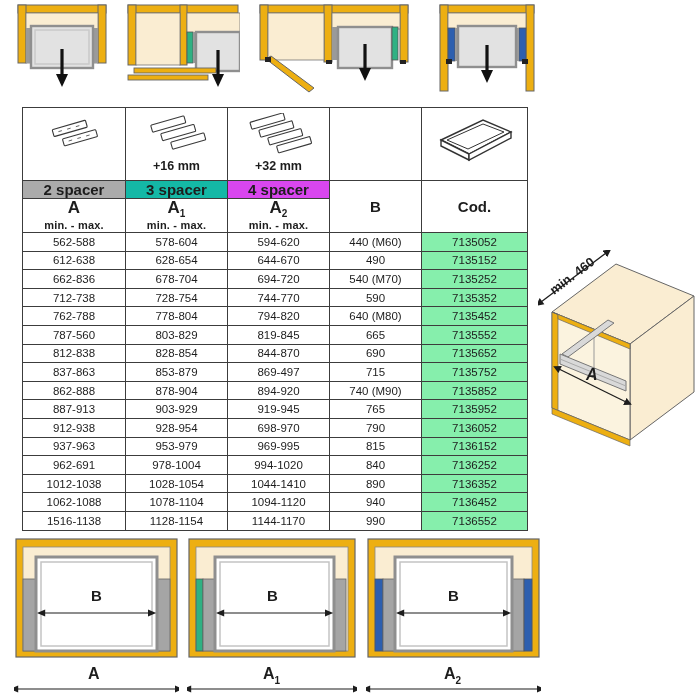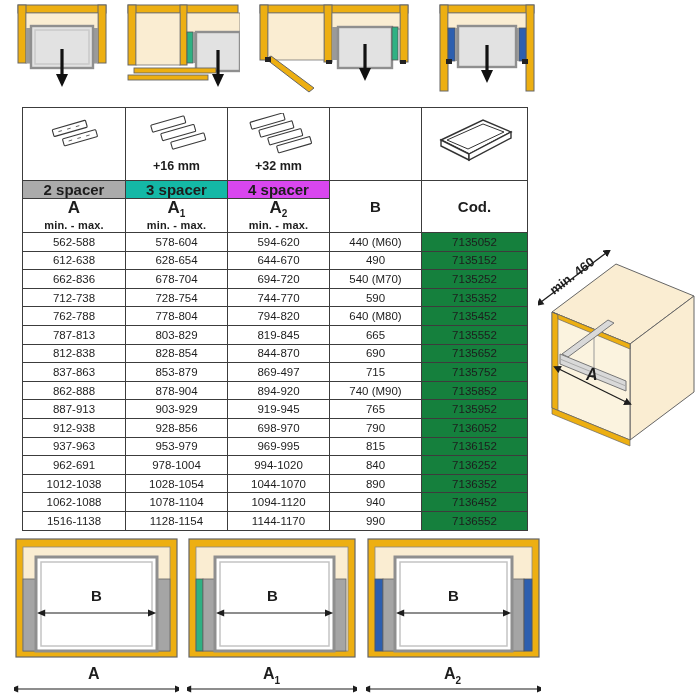--- a/index.html
+++ b/index.html
@@ -9,21 +9,21 @@
 
   
   table.spec{border-collapse:collapse;table-layout:fixed;width:505px;}
   table.spec th, table.spec td{border:1px solid #3c3c3c;padding:0;text-align:center;vertical-align:middle;color:#1d1d1d;}
   tr.icons-row th{height:72px;background:#fff;font-weight:bold;font-size:12.5px;}
   tr.band-row th{height:16px;font-size:15px;font-weight:bold;color:#1d1d1d;}
   tr.dim-row th{height:33px;font-size:17px;font-weight:bold;line-height:1.05;}
   tr.dim-row .range{display:block;font-size:11px;font-weight:bold;letter-spacing:.2px;}
   th.merged{font-size:15px;font-weight:bold;background:#fff;}
   td.cell{height:17.6px;font-size:11.5px;font-weight:normal;color:#222;}
-  td.cod{background:#15803d;}
+  td.cod{background:#86efac;}
   sub.dimsub{font-size:10px;font-weight:bold;}
   .icon-cell-inner{display:flex;flex-direction:column;align-items:center;justify-content:flex-end;height:62px;}
   .offset-label{font-size:12.5px;font-weight:bold;color:#1d1d1d;line-height:1.1;padding-bottom:1px;}
 
   
   text{font-family:"Liberation Sans",sans-serif;}
   .svg-dim{font-size:16px;font-weight:bold;fill:#1d1d1d;}
   .svg-b{font-size:15px;font-weight:bold;fill:#1d1d1d;}
   .svg-sub{font-size:10px;font-weight:bold;fill:#1d1d1d;}
   .svg-iso-a{font-size:16px;font-weight:bold;font-style:italic;fill:#1d1d1d;}
@@ -218,21 +218,21 @@
 
         <tr>
           <td class="cell">762-788</td>
           <td class="cell">778-804</td>
           <td class="cell">794-820</td>
           <td class="cell">640 (M80)</td>
           <td class="cell cod">7135452</td>
         </tr>
 
         <tr>
-          <td class="cell">787-813</td>
+          <td class="cell">787-560</td>
           <td class="cell">803-829</td>
           <td class="cell">819-845</td>
           <td class="cell">665</td>
           <td class="cell cod">7135552</td>
         </tr>
 
         <tr>
           <td class="cell">812-838</td>
           <td class="cell">828-854</td>
           <td class="cell">844-870</td>
@@ -259,21 +259,21 @@
         <tr>
           <td class="cell">887-913</td>
           <td class="cell">903-929</td>
           <td class="cell">919-945</td>
           <td class="cell">765</td>
           <td class="cell cod">7135952</td>
         </tr>
 
         <tr>
           <td class="cell">912-938</td>
-          <td class="cell">928-856</td>
+          <td class="cell">928-954</td>
           <td class="cell">698-970</td>
           <td class="cell">790</td>
           <td class="cell cod">7136052</td>
         </tr>
 
         <tr>
           <td class="cell">937-963</td>
           <td class="cell">953-979</td>
           <td class="cell">969-995</td>
           <td class="cell">815</td>
@@ -284,21 +284,21 @@
           <td class="cell">962-691</td>
           <td class="cell">978-1004</td>
           <td class="cell">994-1020</td>
           <td class="cell">840</td>
           <td class="cell cod">7136252</td>
         </tr>
 
         <tr>
           <td class="cell">1012-1038</td>
           <td class="cell">1028-1054</td>
-          <td class="cell">1044-1070</td>
+          <td class="cell">1044-1410</td>
           <td class="cell">890</td>
           <td class="cell cod">7136352</td>
         </tr>
 
         <tr>
           <td class="cell">1062-1088</td>
           <td class="cell">1078-1104</td>
           <td class="cell">1094-1120</td>
           <td class="cell">940</td>
           <td class="cell cod">7136452</td>

